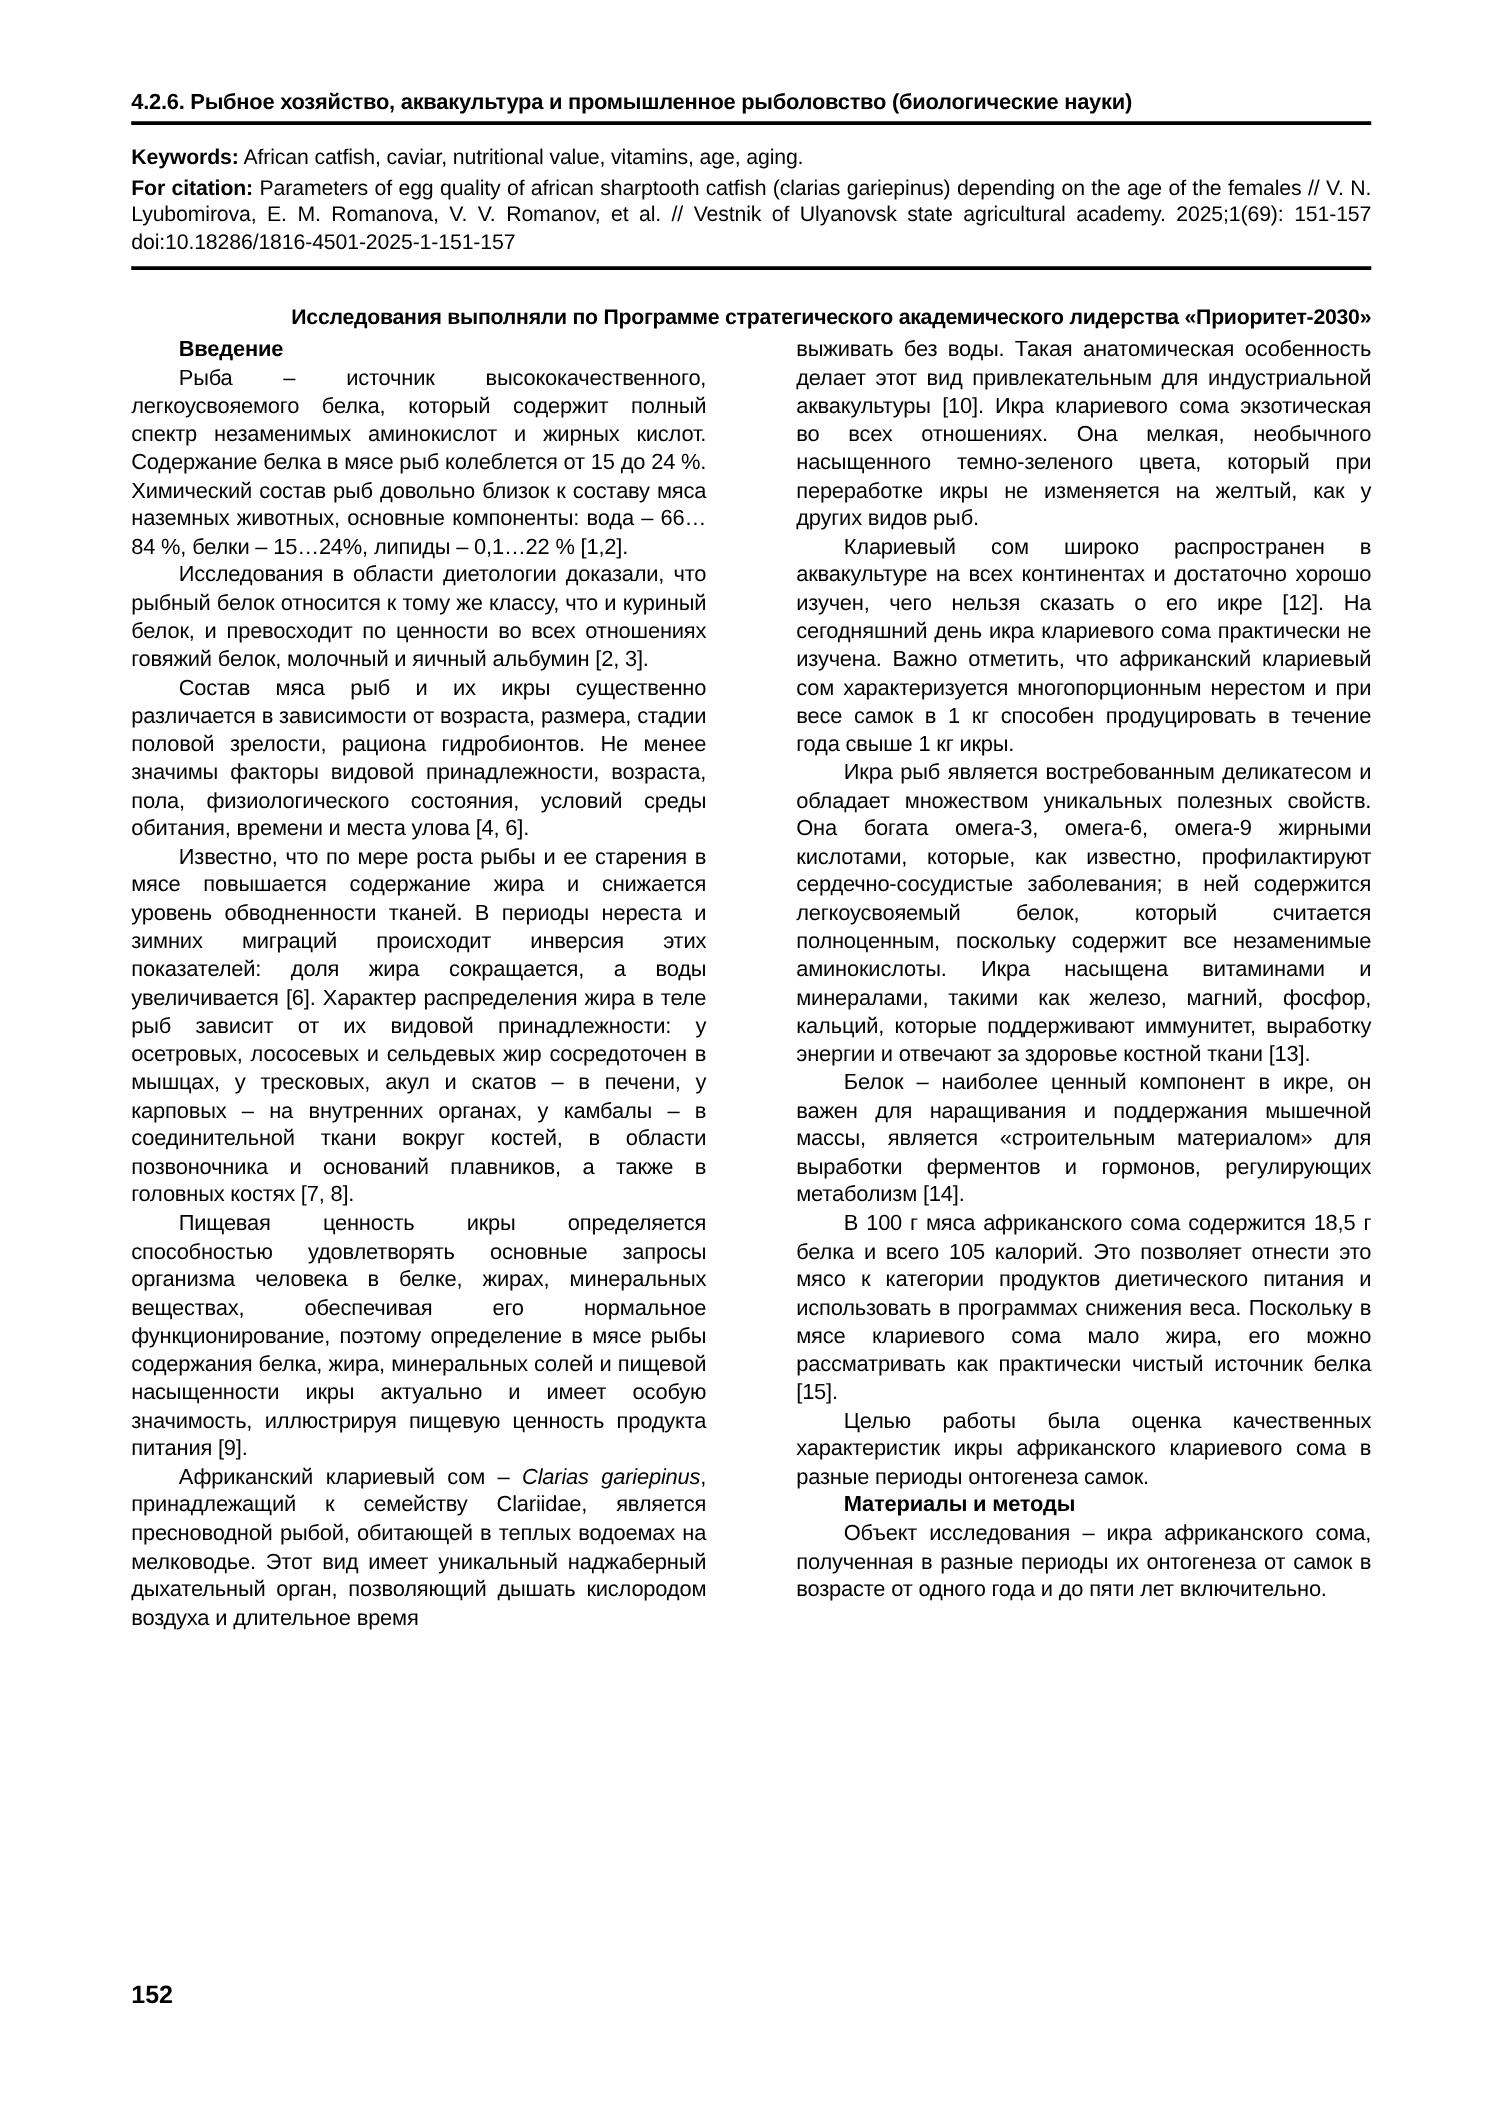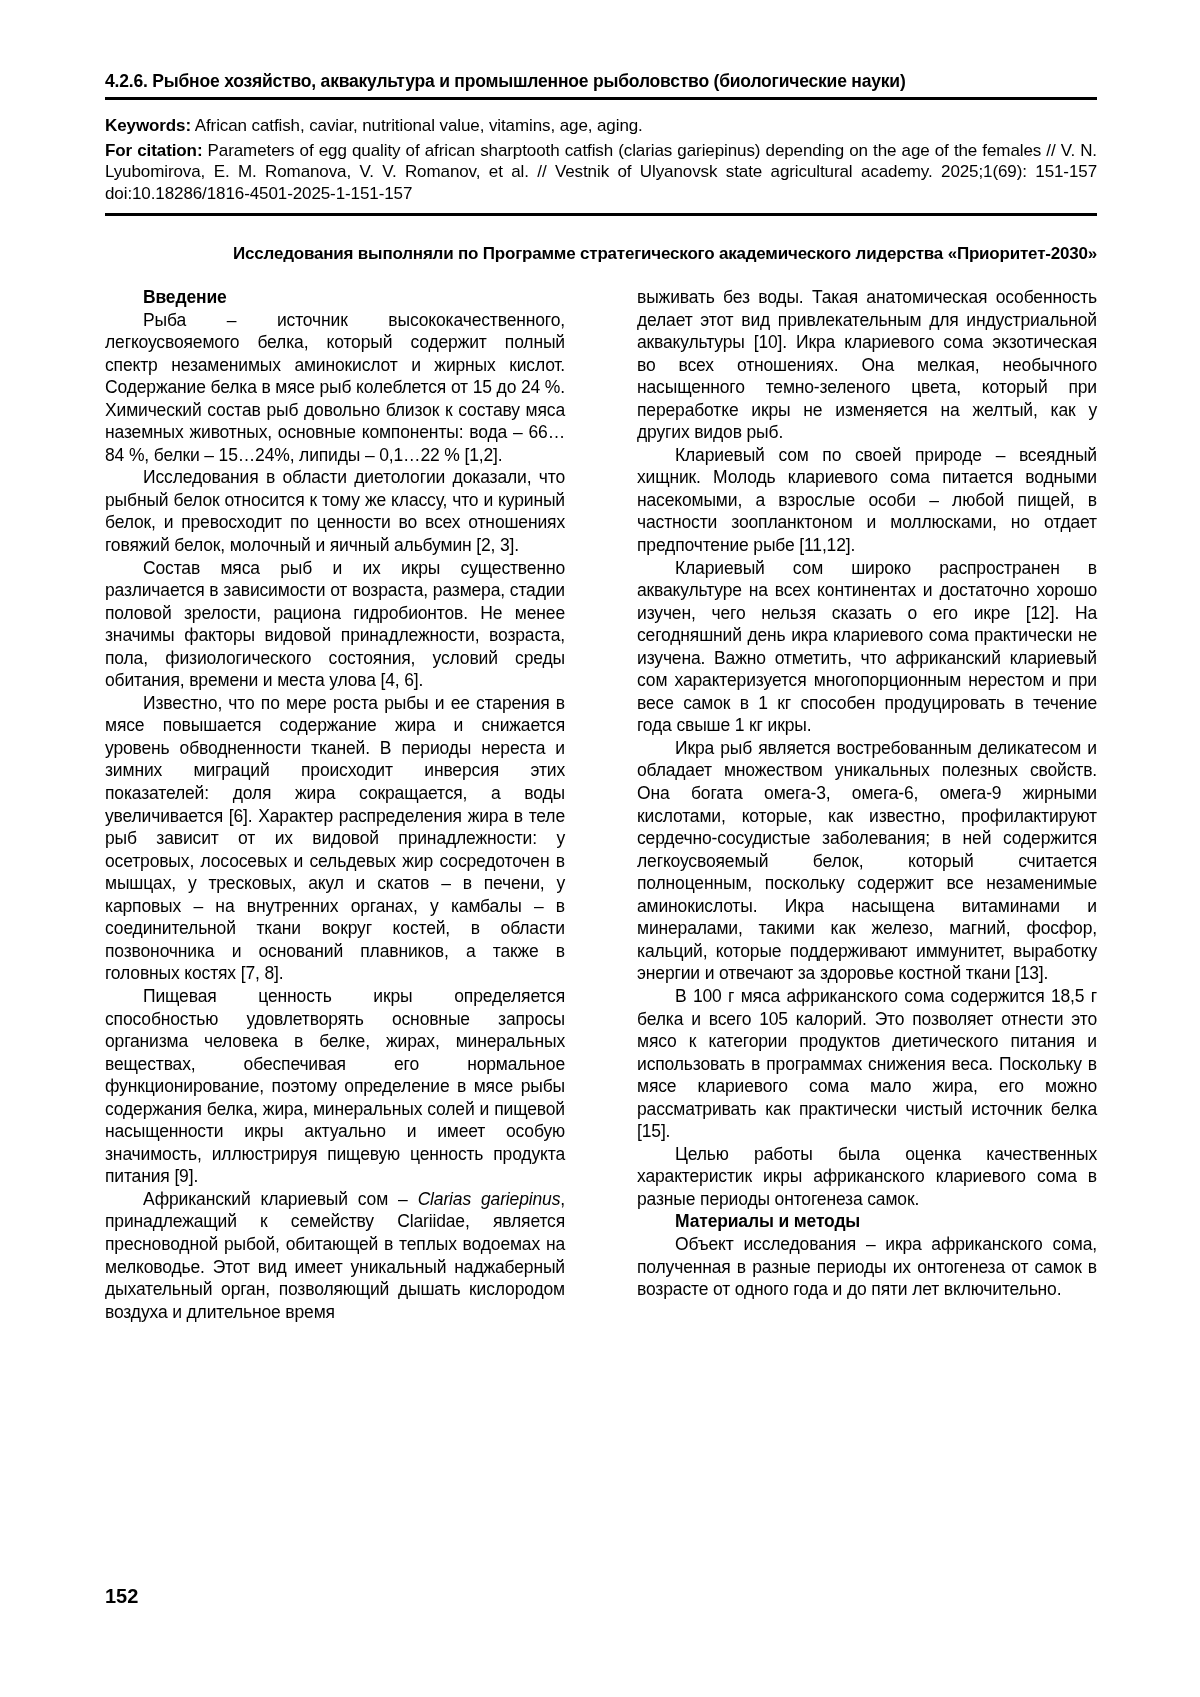--- a/index.html
+++ b/index.html
@@ -36,21 +36,21 @@
   }
   .program-note {
     margin-top:27px;
     text-align:right;
     font-weight:bold;
     font-size:17px;
     letter-spacing:-0.2px;
     line-height:22px;
   }
   .columns {
-    margin-top:21px;
+    margin-top:3px;
     display:flex;
     gap:72px;
   }
   .col {
     width:460px;
     font-size:17.5px;
     line-height:22.55px;
     text-align:justify;
     letter-spacing:-0.15px;
   }
@@ -89,23 +89,23 @@
       <p>Рыба – источник высококачественного, легкоусвояемого белка, который содержит полный спектр незаменимых аминокислот и жирных кислот. Содержание белка в мясе рыб колеблется от 15 до 24 %. Химический состав рыб довольно близок к составу мяса наземных животных, основные компоненты: вода – 66…84 %, белки – 15…24%, липиды – 0,1…22 % [1,2].</p>
       <p>Исследования в области диетологии доказали, что рыбный белок относится к тому же классу, что и куриный белок, и превосходит по ценности во всех отношениях говяжий белок, молочный и яичный альбумин [2, 3].</p>
       <p>Состав мяса рыб и их икры существенно различается в зависимости от возраста, размера, стадии половой зрелости, рациона гидробионтов. Не менее значимы факторы видовой принадлежности, возраста, пола, физиологического состояния, условий среды обитания, времени и места улова [4, 6].</p>
       <p>Известно, что по мере роста рыбы и ее старения в мясе повышается содержание жира и снижается уровень обводненности тканей. В периоды нереста и зимних миграций происходит инверсия этих показателей: доля жира сокращается, а воды увеличивается [6]. Характер распределения жира в теле рыб зависит от их видовой принадлежности: у осетровых, лососевых и сельдевых жир сосредоточен в мышцах, у тресковых, акул и скатов – в печени, у карповых – на внутренних органах, у камбалы – в соединительной ткани вокруг костей, в области позвоночника и оснований плавников, а также в головных костях [7, 8].</p>
       <p>Пищевая ценность икры определяется способностью удовлетворять основные запросы организма человека в белке, жирах, минеральных веществах, обеспечивая его нормальное функционирование, поэтому определение в мясе рыбы содержания белка, жира, минеральных солей и пищевой насыщенности икры актуально и имеет особую значимость, иллюстрируя пищевую ценность продукта питания [9].</p>
       <p><span>Африканский клариевый сом – </span><i>Clarias gariepinus</i><span>, принадлежащий к семейству Clariidae, является пресноводной рыбой, обитающей в теплых водоемах на мелководье. Этот вид имеет уникальный наджаберный дыхательный орган, позволяющий дышать кислородом воздуха и длительное время</span></p>
     </div>
 
     <div class="col">
       <p class="no-indent">выживать без воды. Такая анатомическая особенность делает этот вид привлекательным для индустриальной аквакультуры [10]. Икра клариевого сома экзотическая во всех отношениях. Она мелкая, необычного насыщенного темно-зеленого цвета, который при переработке икры не изменяется на желтый, как у других видов рыб.</p>
-      <p>Клариевый сом по своей природе – всеядный хищник. Молодь клариевого сома питается водными насекомыми, а взрослые особи – любой пищей, в частности зоопланктоном и моллюсками, но отдает предпочтение рыбе [11,12].</p>
       <p>Клариевый сом широко распространен в аквакультуре на всех континентах и достаточно хорошо изучен, чего нельзя сказать о его икре [12]. На сегодняшний день икра клариевого сома практически не изучена. Важно отметить, что африканский клариевый сом характеризуется многопорционным нерестом и при весе самок в 1 кг способен продуцировать в течение года свыше 1 кг икры.</p>
       <p>Икра рыб является востребованным деликатесом и обладает множеством уникальных полезных свойств. Она богата омега-3, омега-6, омега-9 жирными кислотами, которые, как известно, профилактируют сердечно-сосудистые заболевания; в ней содержится легкоусвояемый белок, который считается полноценным, поскольку содержит все незаменимые аминокислоты. Икра насыщена витаминами и минералами, такими как железо, магний, фосфор, кальций, которые поддерживают иммунитет, выработку энергии и отвечают за здоровье костной ткани [13].</p>
+      <p>Белок – наиболее ценный компонент в икре, он важен для наращивания и поддержания мышечной массы, является «строительным материалом» для выработки ферментов и гормонов, регулирующих метаболизм [14].</p>
       <p>В 100 г мяса африканского сома содержится 18,5 г белка и всего 105 калорий. Это позволяет отнести это мясо к категории продуктов диетического питания и использовать в программах снижения веса. Поскольку в мясе клариевого сома мало жира, его можно рассматривать как практически чистый источник белка [15].</p>
       <p>Целью работы была оценка качественных характеристик икры африканского клариевого сома в разные периоды онтогенеза самок.</p>
       <p class="h">Материалы и методы</p>
       <p>Объект исследования – икра африканского сома, полученная в разные периоды их онтогенеза от самок в возрасте от одного года и до пяти лет включительно.</p>
     </div>
 
   </div>
 
   <div class="page-number">152</div>
 

